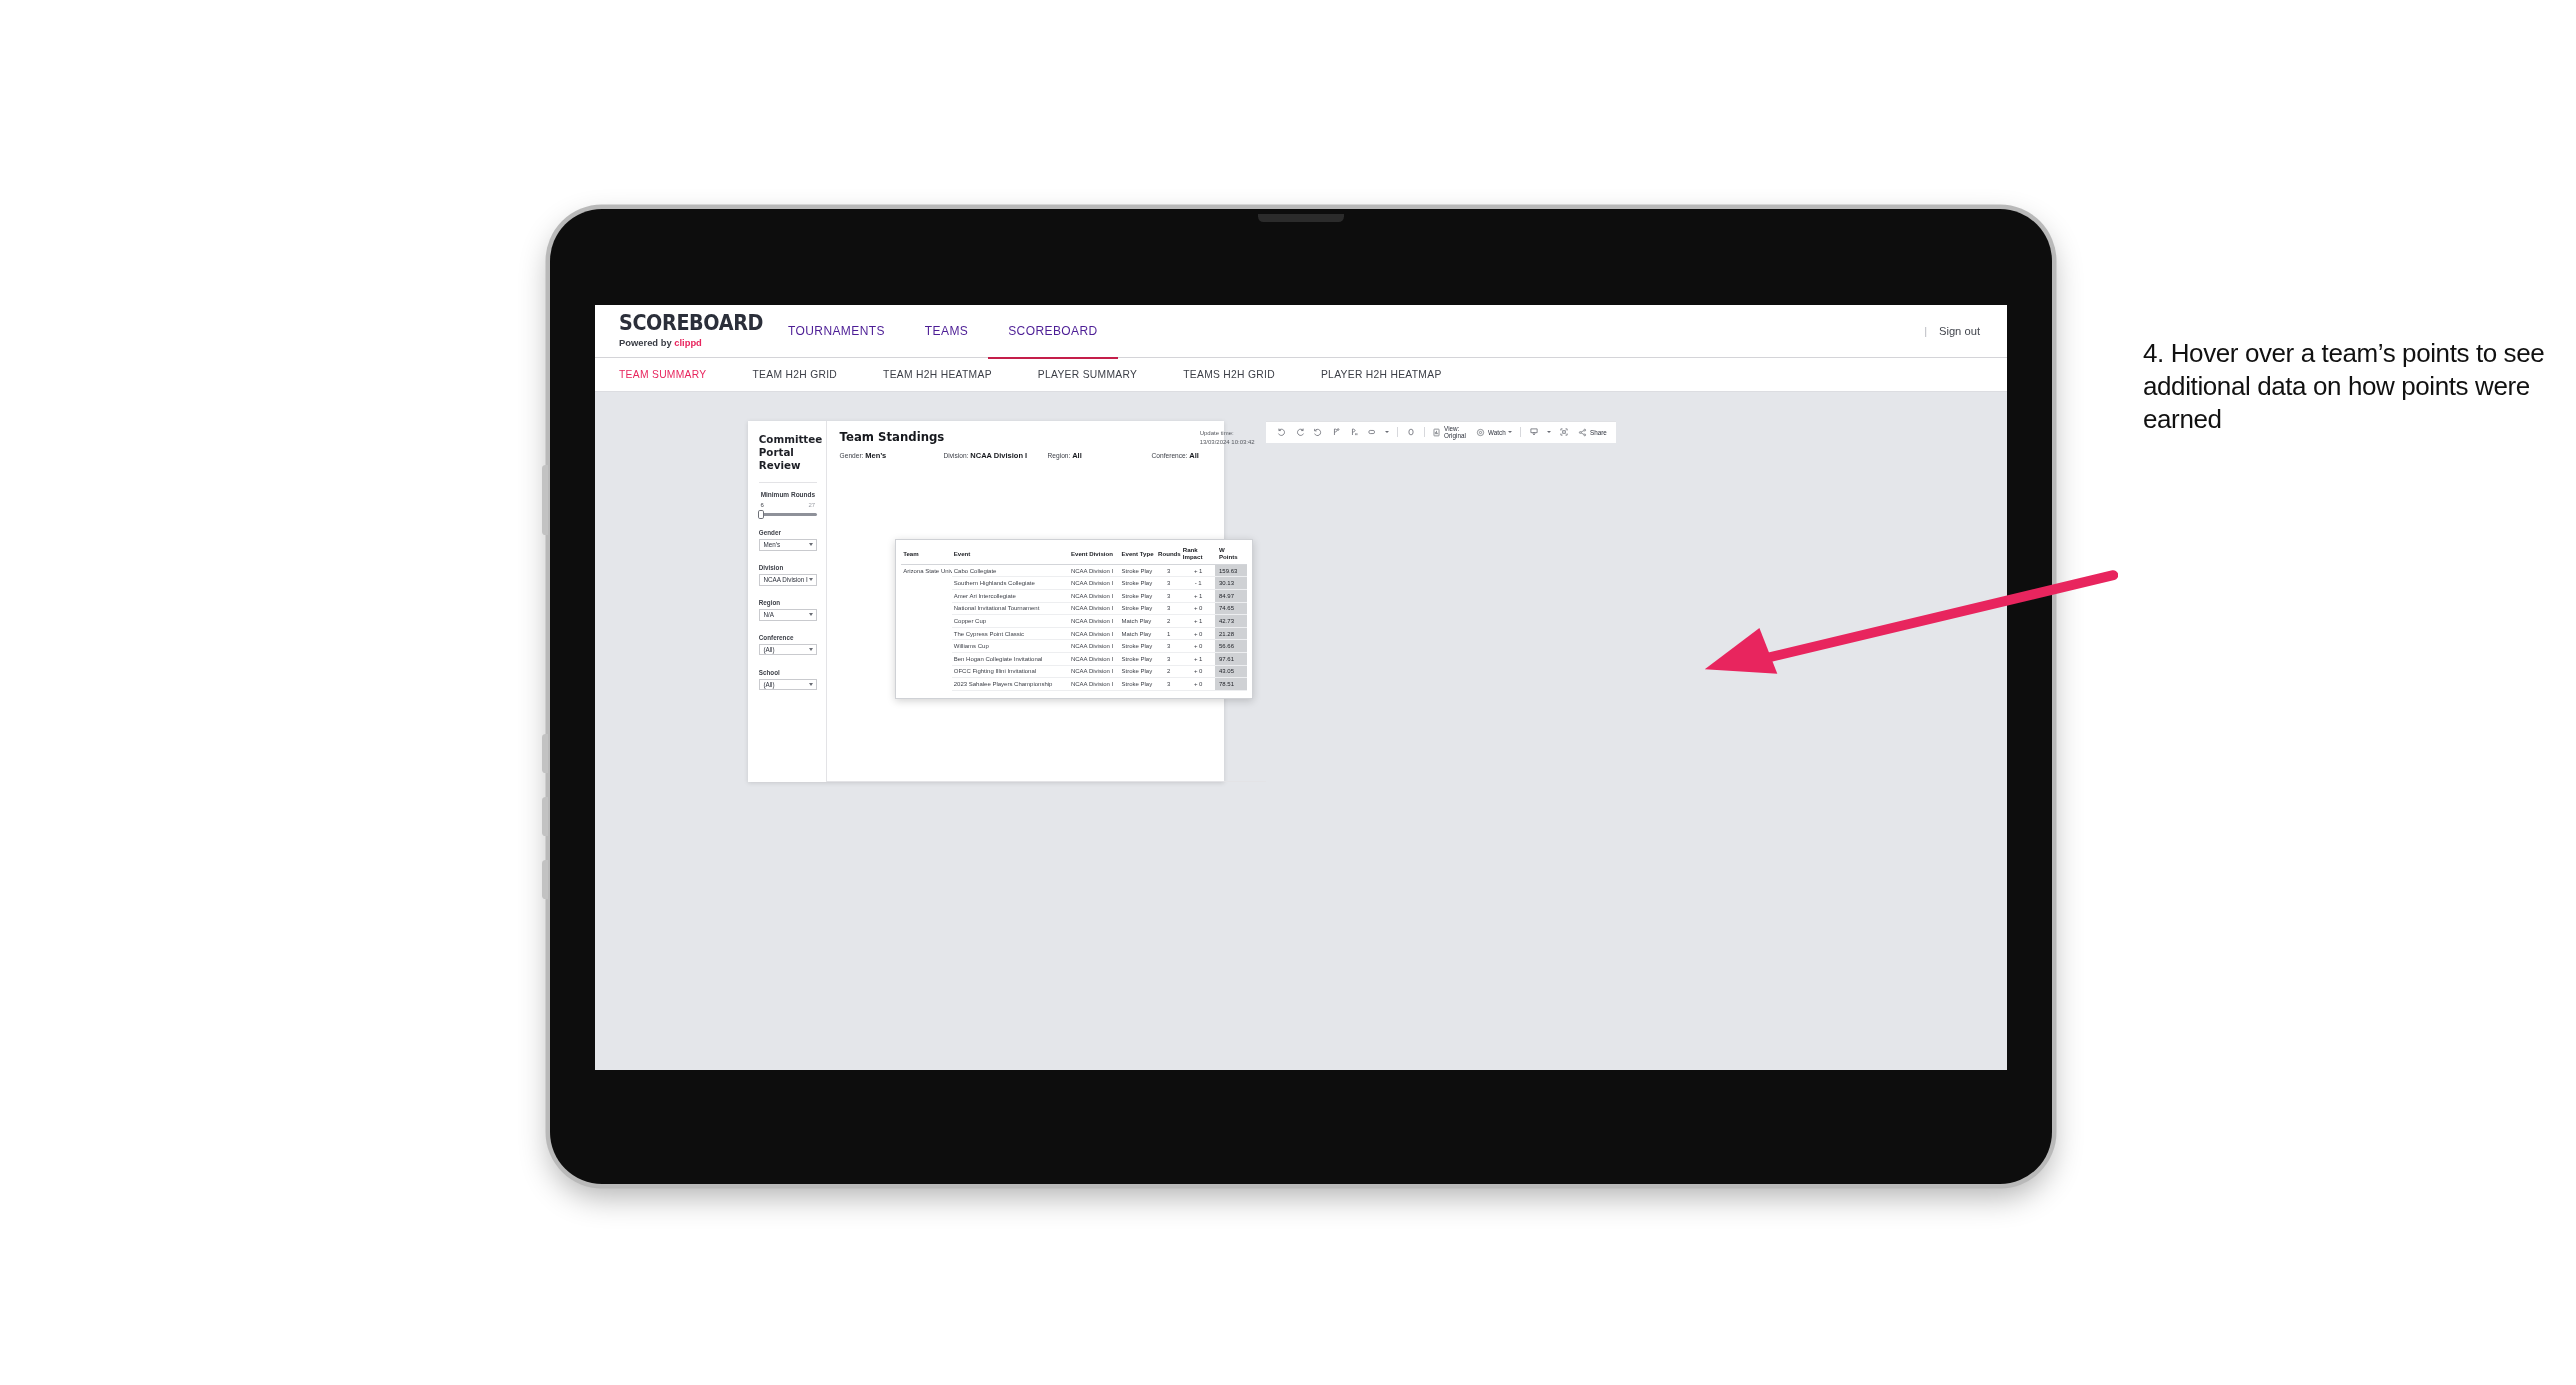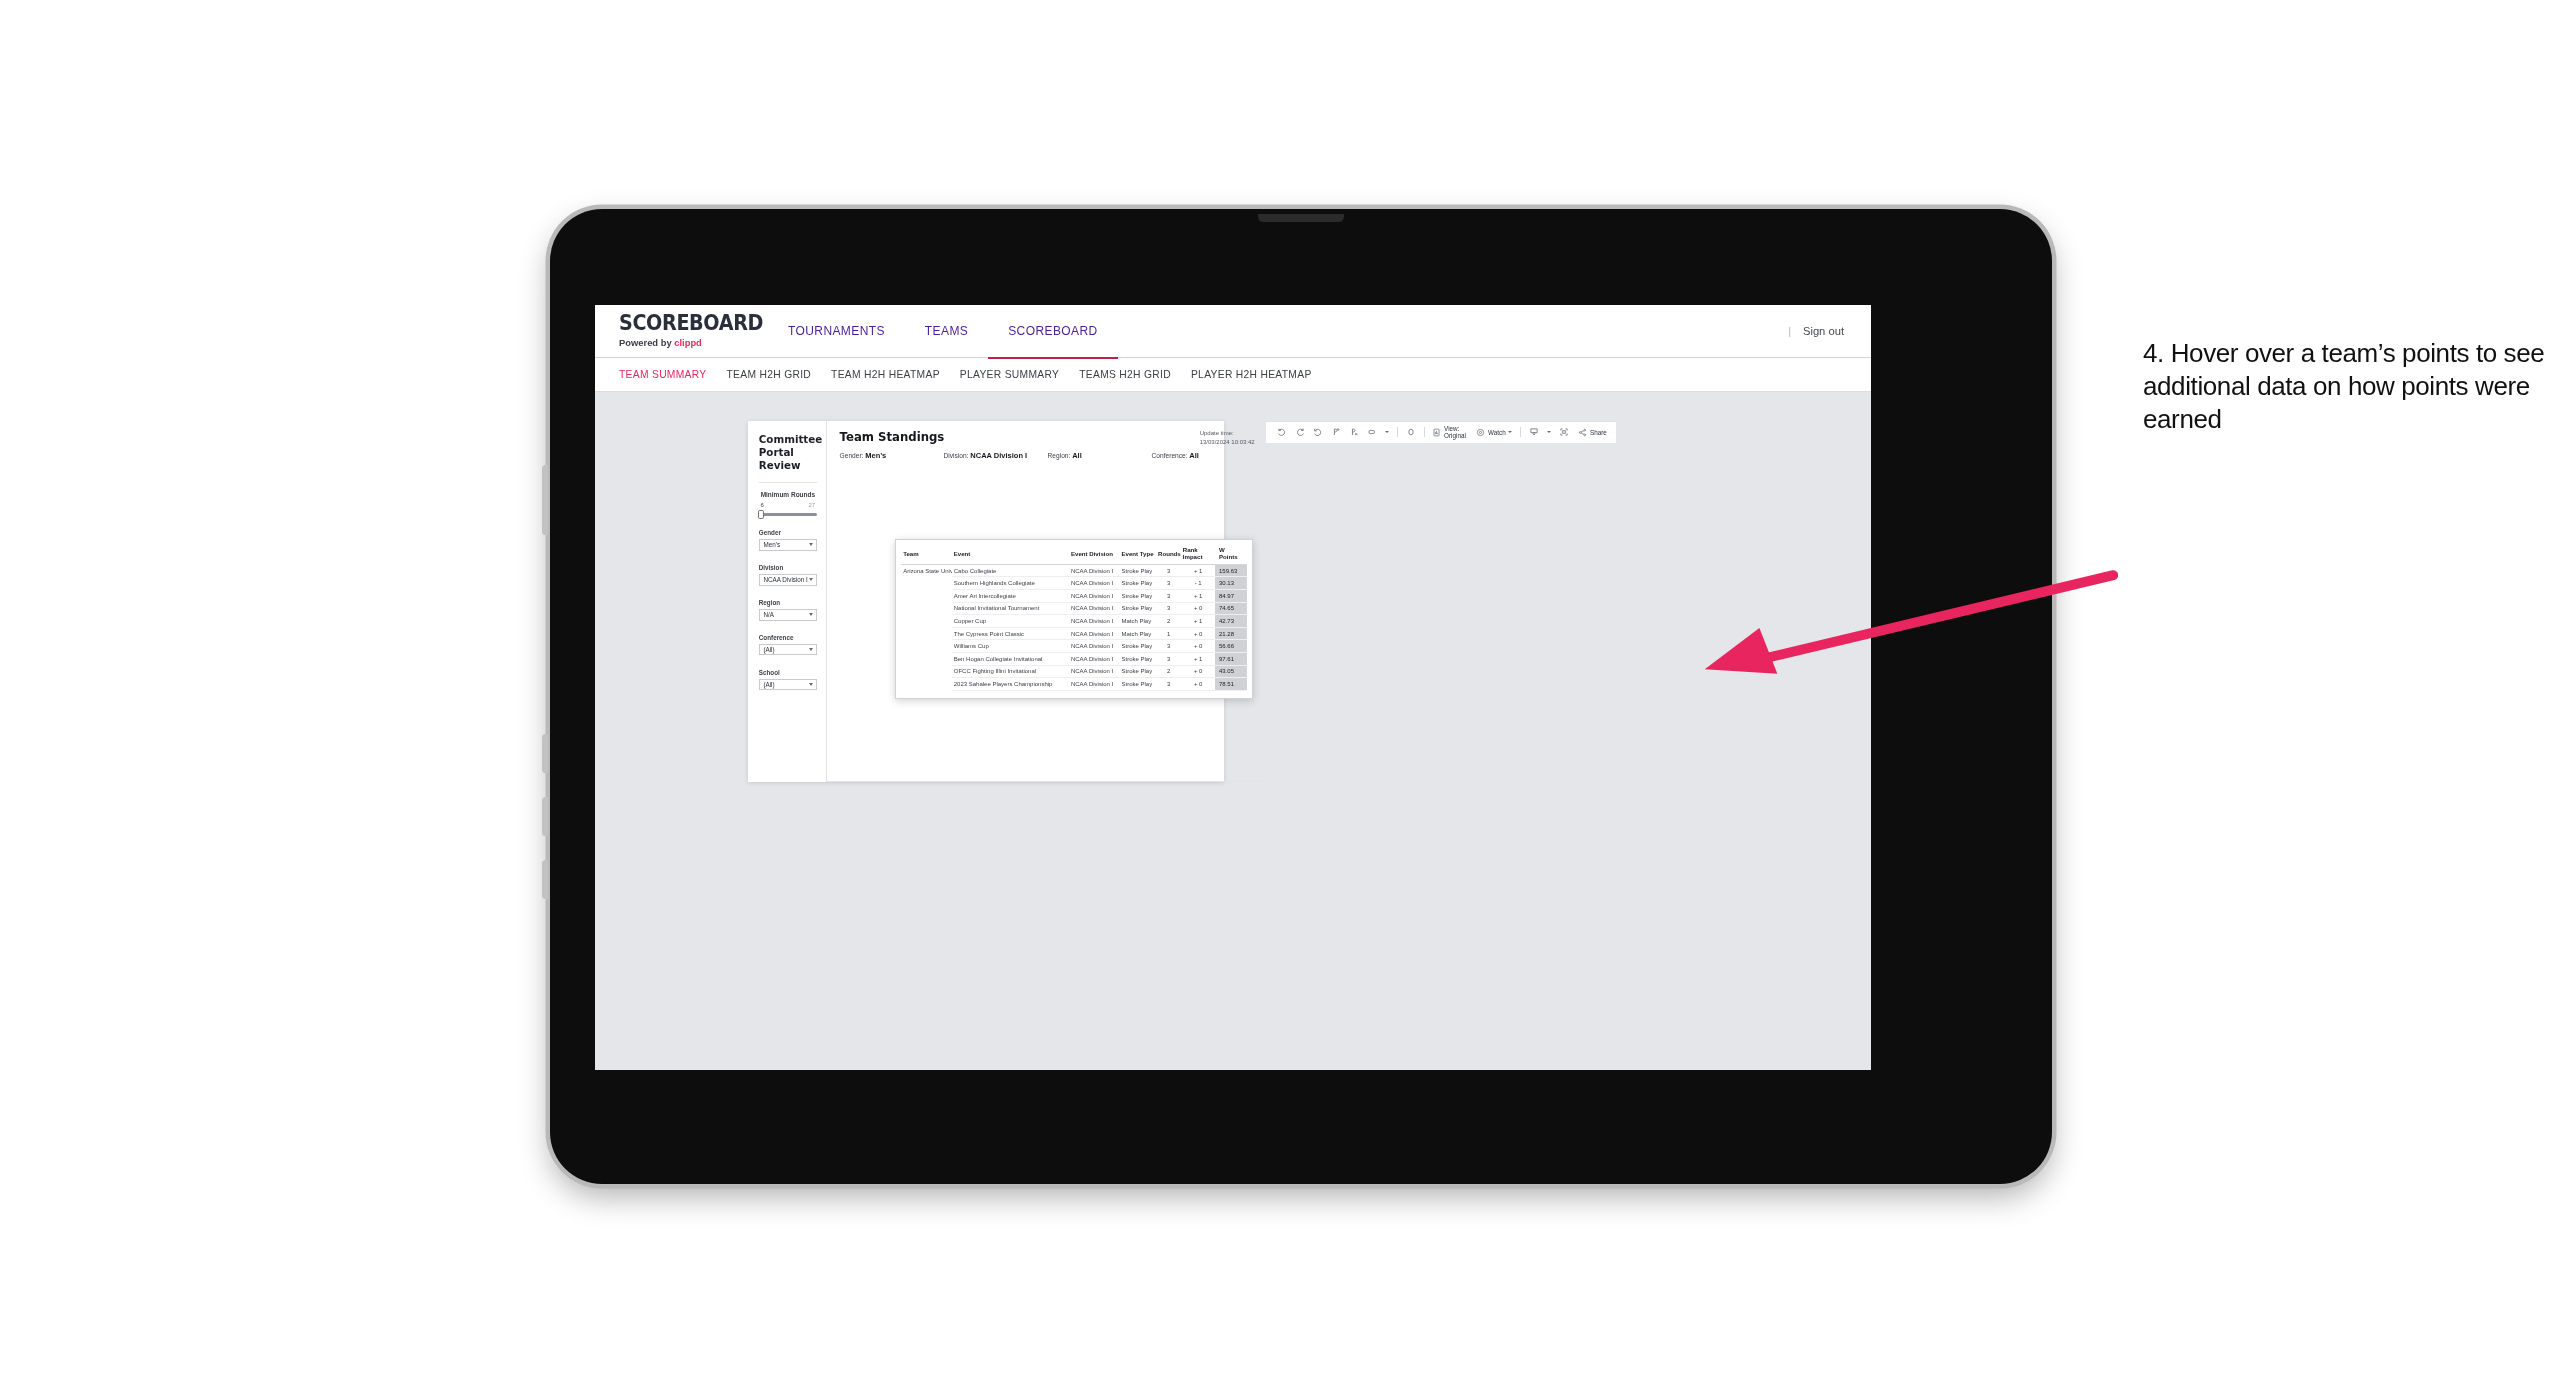--- a/index.html
+++ b/index.html
@@ -22,21 +22,21 @@
   }
   .sidebtn { position: absolute; left: -8px; width: 6.3px; background: #c2c2c2; border-radius: 3.6px 0 0 3.6px; }
   .sb1 { top: 256px; height: 70px; }
   .sb2 { top: 525px; height: 39px; }
   .sb3 { top: 588px; height: 39px; }
   .sb4 { top: 651px; height: 39px; }
 
   #screen {
     position: absolute;
     left: 45px; top: 96px;
-    width: 1276px; height: 765px;
+    width: 1412px; height: 765px;
     background: #e4e6ea;
     overflow: hidden;
   }
 
   
   .app-header {
     height: 53px; background: #ffffff;
     display: flex; align-items: stretch;
     border-bottom: 1.8px solid #d4d4d8;
     position: relative;
@@ -65,21 +65,21 @@
     margin-left: auto; display: flex; align-items: center;
     gap: 11.7px; padding-right: 27px; font-size: 11.2px; color: #43464e;
   }
   .hr-div { color: #b8bac0; }
   .signout { cursor: pointer; }
 
   
   .subtabs {
     height: 34px; background: #ffffff;
     display: flex; align-items: center;
-    padding-left: 24px; gap: 20px;
+    padding-left: 24px; gap: 46px;
     border-bottom: 0.9px solid #dcdde1;
   }
   .subtab { font-size: 10.3px; letter-spacing: 0.3px; color: #3b3e46; cursor: pointer; }
   .subtab.active { color: #e8255e; }
 
   
   .workspace { position: relative; height: 678px; background: #e4e6ea; }
   .viz {
     position: absolute; left: 153px; top: 29px;
     width: 476px; height: 361px;

